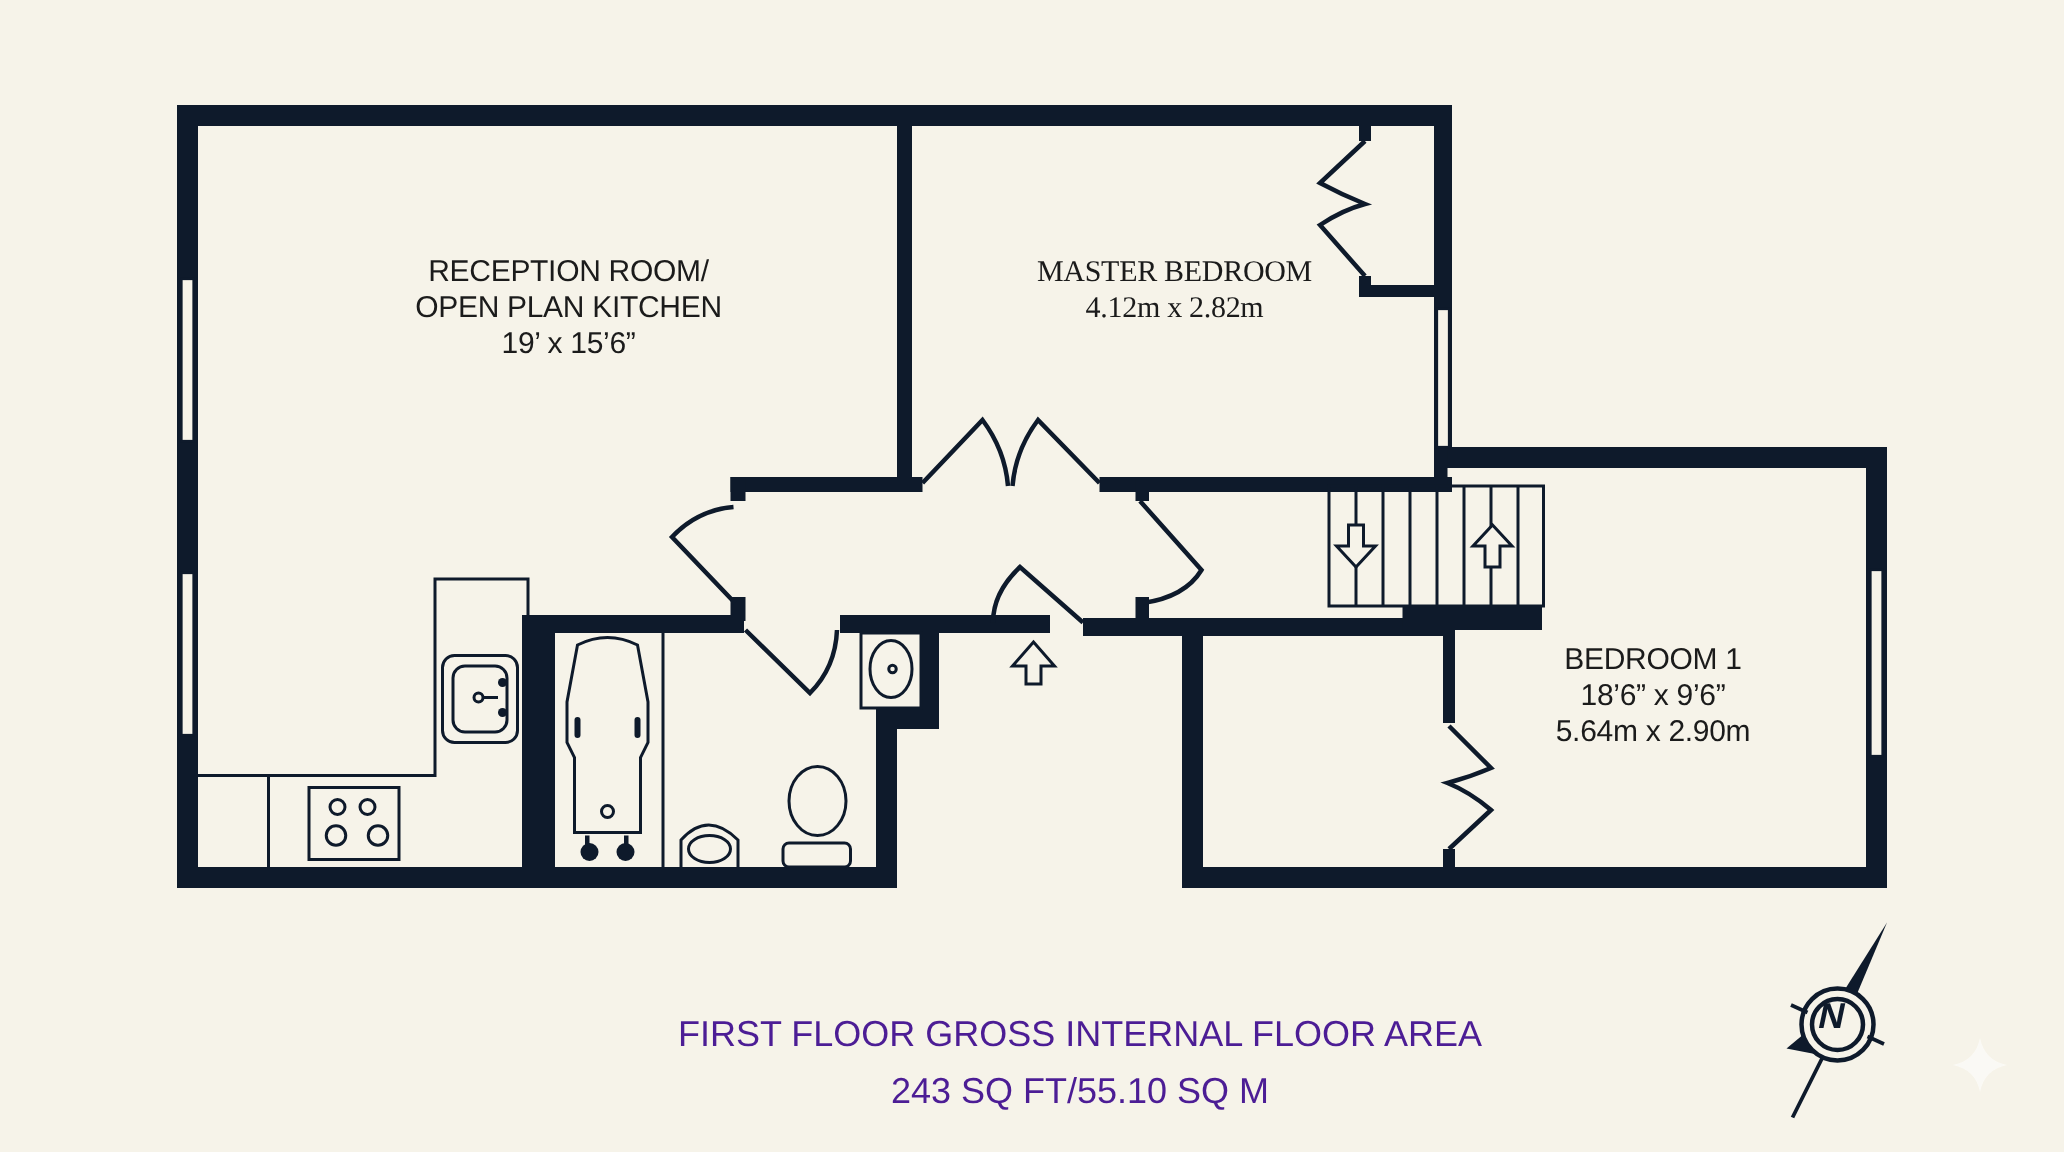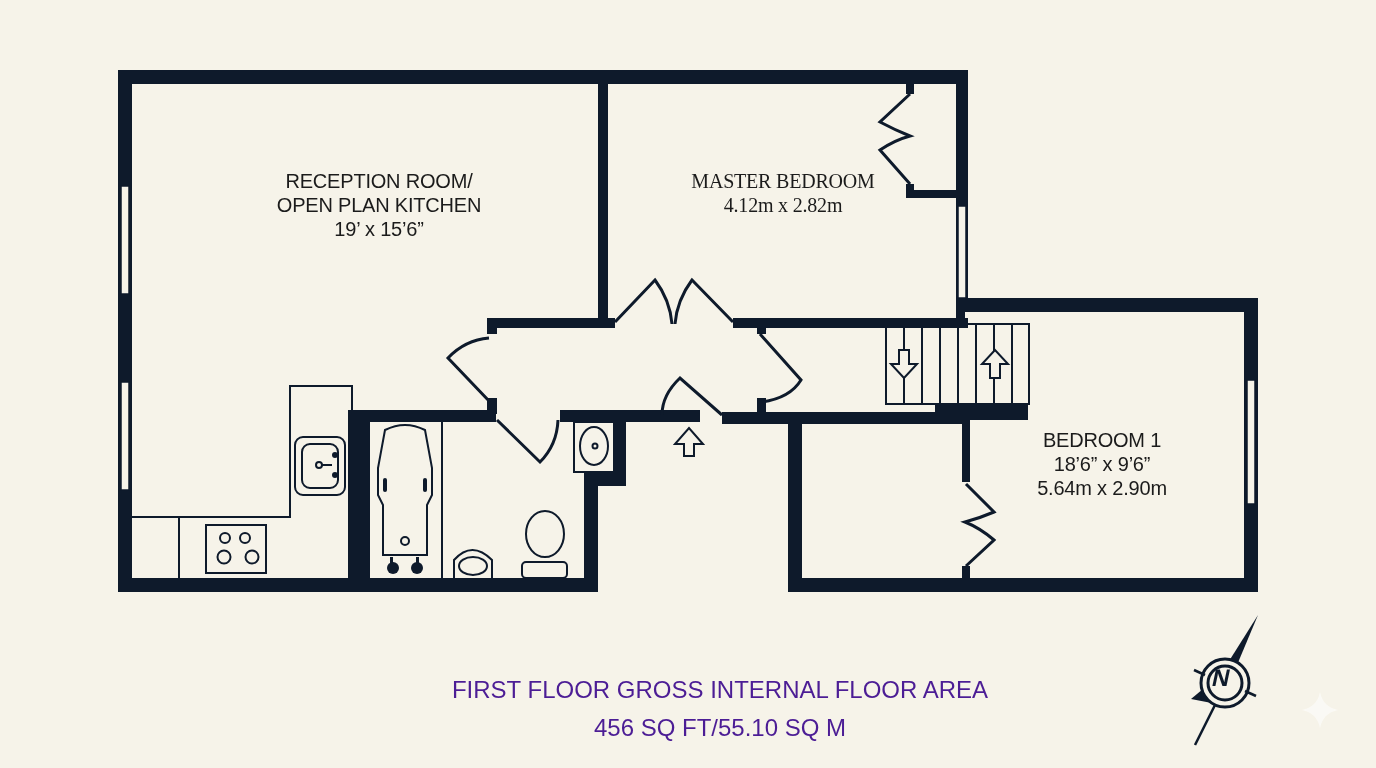--- a/index.html
+++ b/index.html
@@ -202,17 +202,17 @@
   <span>4.12m x 2.82m</span>
 </div>
 
 <div class="label" style="left:1102px; top:428px;">
   <span>BEDROOM 1</span>
   <span>18’6” x 9’6”</span>
   <span>5.64m x 2.90m</span>
 </div>
 
 <div class="footer" style="top:676px;">FIRST FLOOR GROSS INTERNAL FLOOR AREA</div>
-<div class="footer" style="top:714px;">456 SQ FT/55.10 SQ M</div>
+<div class="footer" style="top:714px;">243 SQ FT/55.10 SQ M</div>
 
 <svg class="sparkle" viewBox="0 0 40 40">
   <path d="M20,2 Q23,17 38,20 Q23,23 20,38 Q17,23 2,20 Q17,17 20,2 Z" fill="#ffffff"></path>
 </svg>
 
 </body></html>

